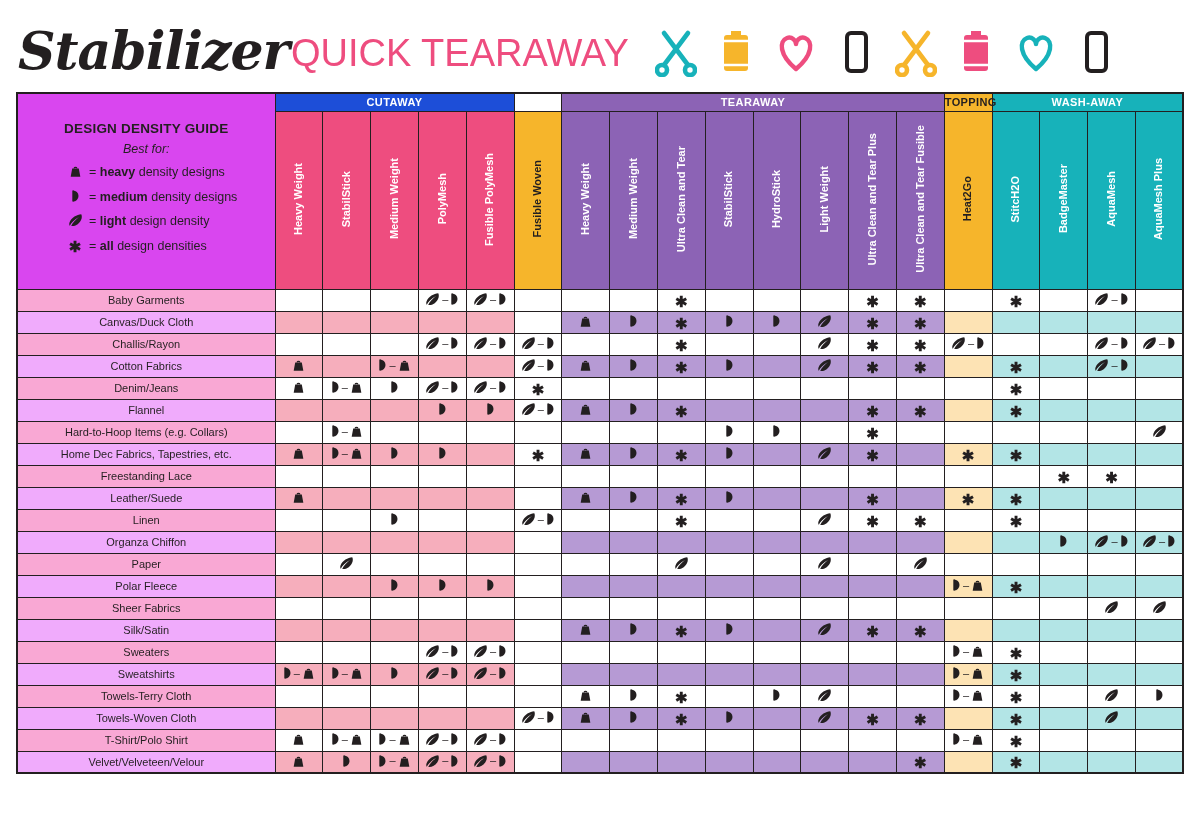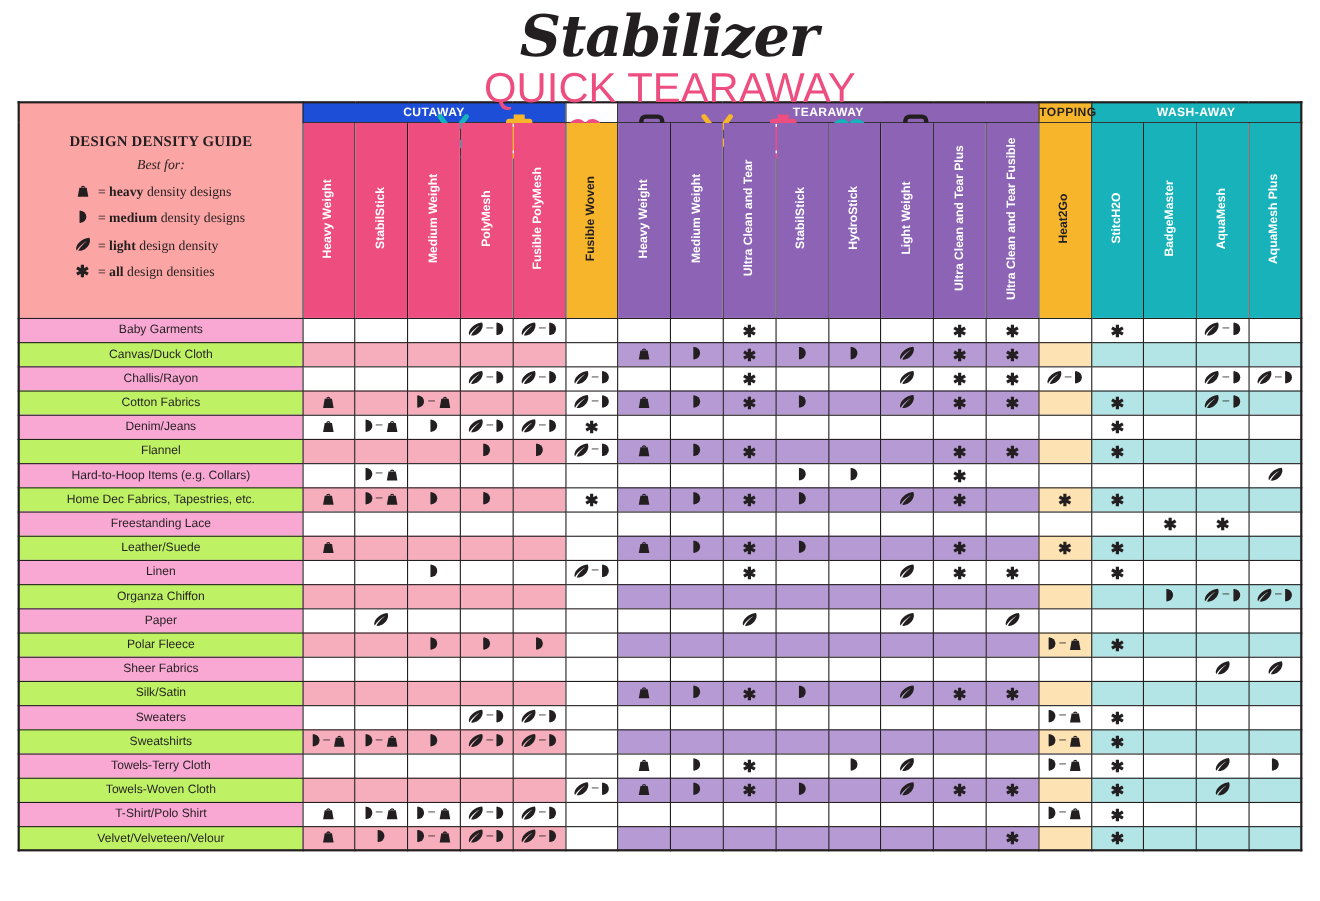--- a/index.html
+++ b/index.html
@@ -7,21 +7,21 @@
   body {
     width:1200px; height:819px;
     font-family:"Liberation Sans", sans-serif;
     background:#ffffff;
     color:#231f20;
     overflow:hidden;
   }
   #page { position:relative; width:1200px; height:819px; }
 
   
-  .header { display:flex; align-items:center; height:92px; padding:6px 0 0 18px;flex-direction:column; }
+  .header { display:flex; align-items:center; height:92px; padding:6px 0 0 18px; }
   .logo-script {
     font-family:"DejaVu Serif", serif;
     font-style:italic;
     font-weight:bold;
     font-size:52px;
     letter-spacing:-1px;
     color:#231f20;
     line-height:1;
     position:relative;
     top:2px;
@@ -87,40 +87,39 @@
   .c-fus   { background:#f6b52b; color:#231f20 !important; }
   .c-tear  { background:#8c63b5; }
   .c-top   { background:#f6b52b; color:#231f20 !important; }
   .c-wash  { background:#17b2ba; }
 
   
   .legend {
     text-align:left;
     padding:10px 10px 6px 12px;
     vertical-align:top;
-    background:#fca5a5;
-    font-family:Liberation Serif, serif;
+    background:#d946ef;
   }
   .legend h3 { margin:0 0 6px 0; font-size:13.5px; font-weight:bold; letter-spacing:0.2px; }
   .legend .bestfor { font-style:italic; font-size:12.5px; margin-bottom:8px; }
   .legend ul { list-style:none; margin:0; padding:0; }
   .legend li { font-size:12.5px; margin-bottom:7px; display:flex; align-items:center; gap:5px; line-height:1.1;margin-left:48px; }
   .legend li b { font-weight:bold; }
   .legend li .gl { display:inline-block; width:18px; text-align:center; }
 
   
   .rlab {
     text-align:right;
     padding:0 6px 0 4px;
     font-size:12.5px;
     white-space:nowrap;
     background:#f9a8d4;
     height:22px;
   }
-  .row-alt .rlab { background:#bef264; }
+  .row-alt .rlab { background:#f0abfc; }
   td.cell { height:22px; }
   
   .row-alt td.cut  { background:#f6aebc; }
   .row-alt td.tear { background:#b69ad4; }
   .row-alt td.top  { background:#fde3b4; }
   .row-alt td.wash { background:#b3e5e6; }
   .row-alt td.fusw { background:#ffffff; }
 
   .mk { display:inline-flex; align-items:center; justify-content:center; gap:1px; line-height:1; }
   .mk svg { display:block; }

